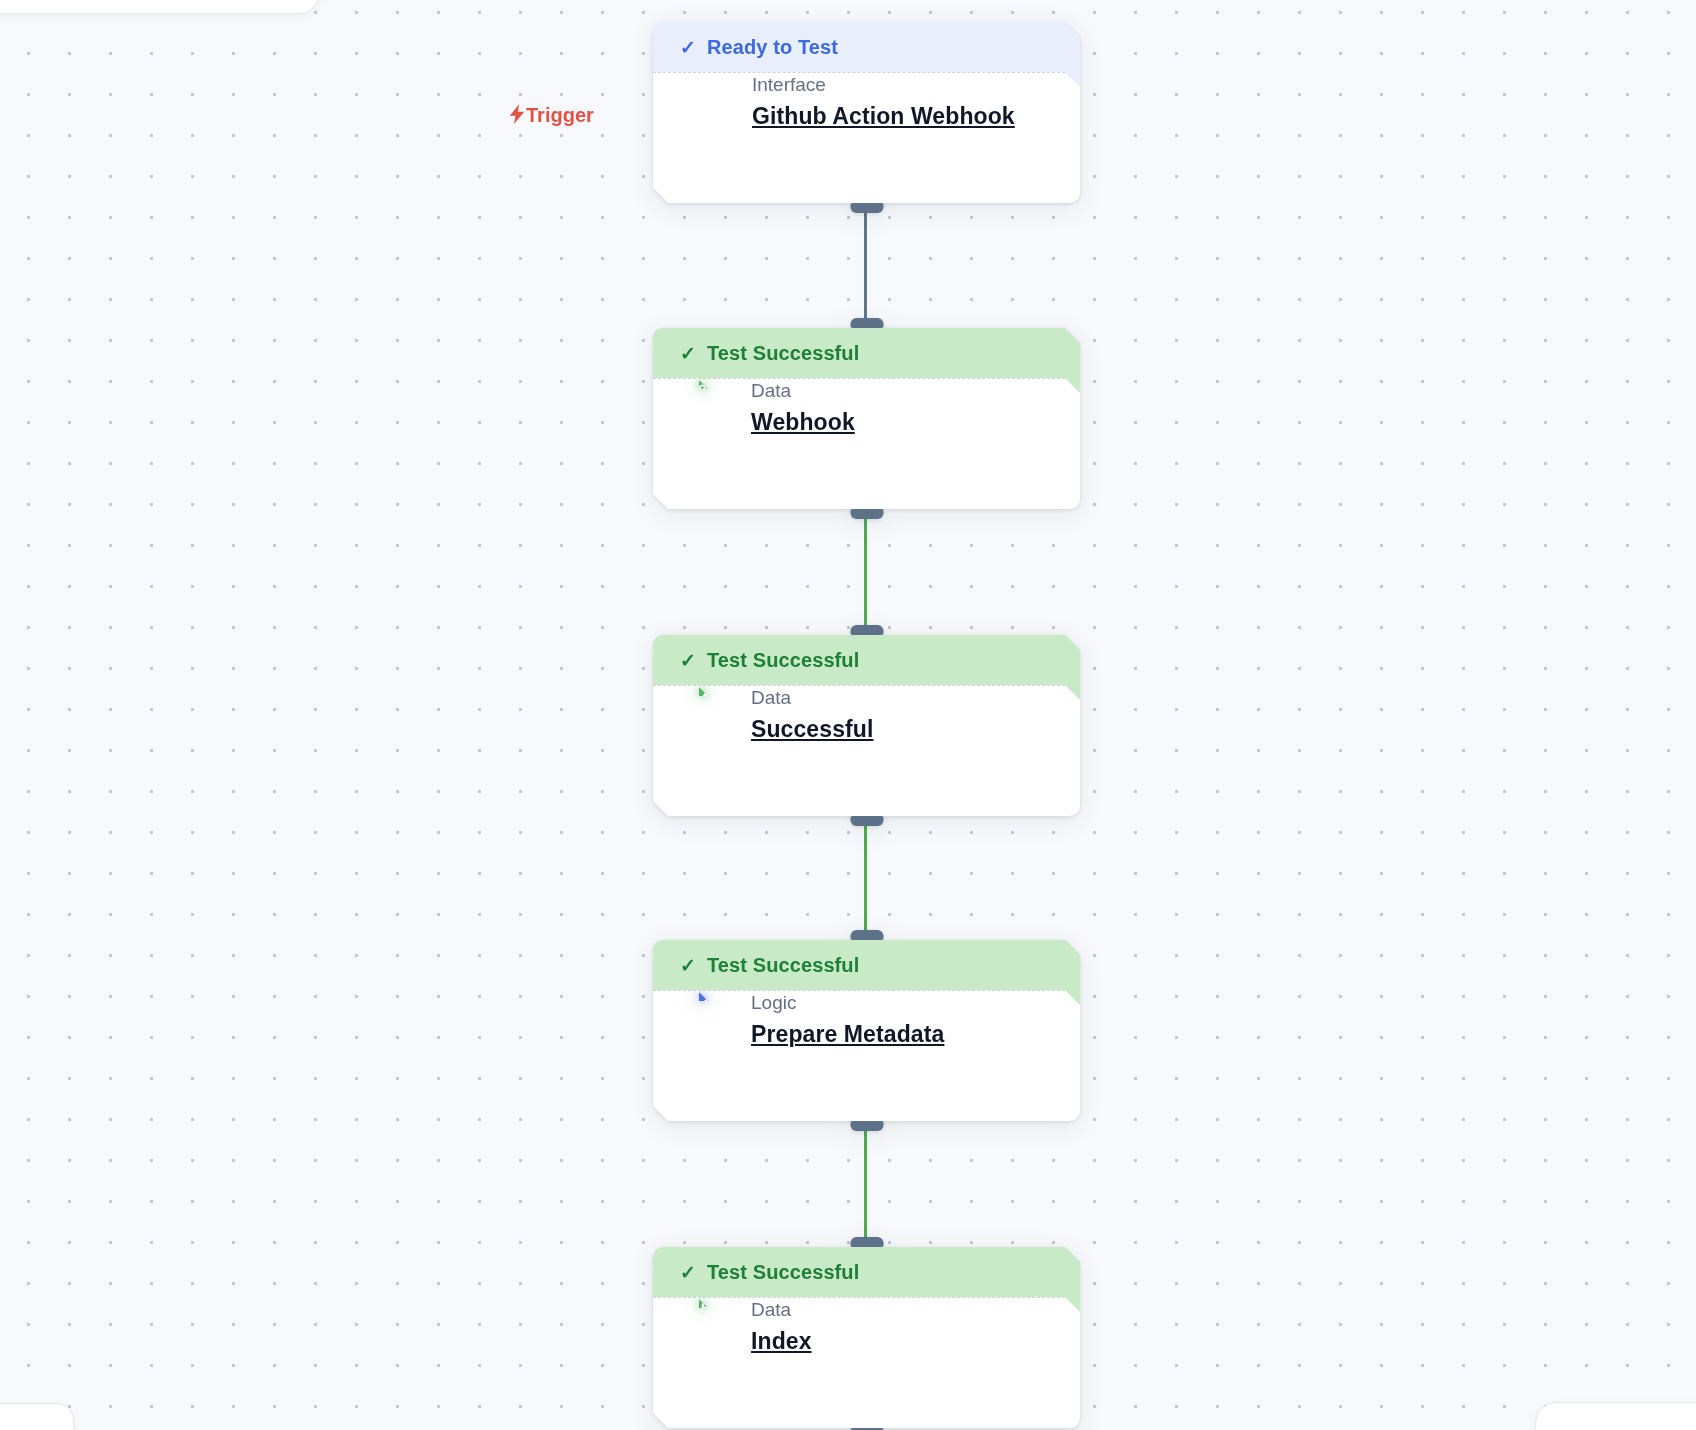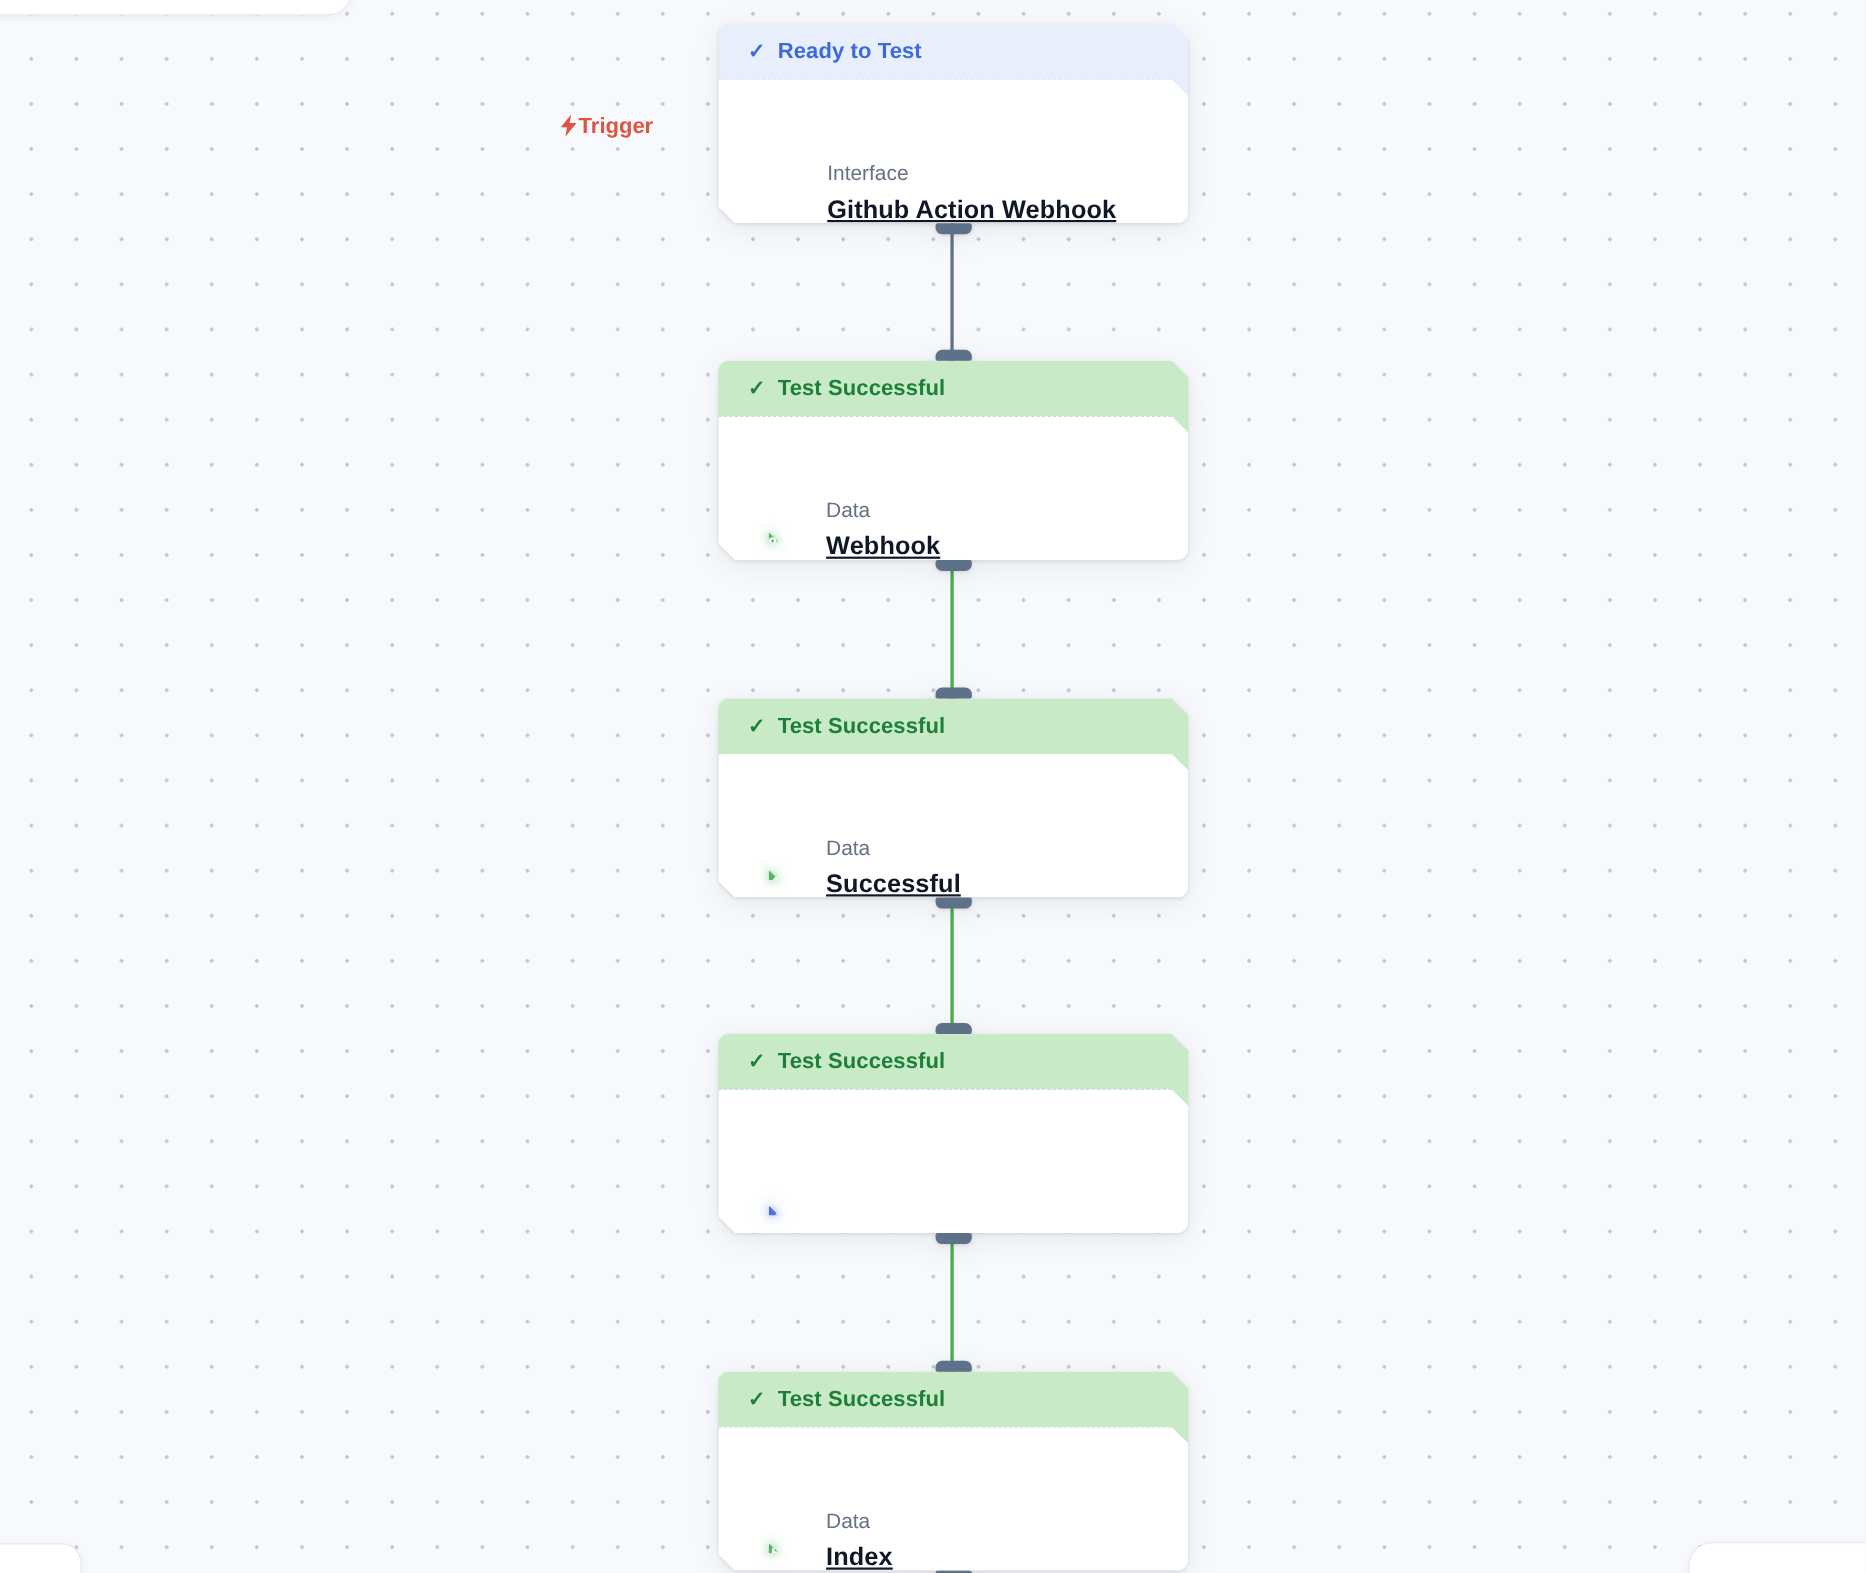--- a/index.html
+++ b/index.html
@@ -37,21 +37,21 @@
     font-size:20px;font-weight:700;letter-spacing:.1px;
   }
   .banner.ready{background:#e9eefc;color:#3b69e0;}
   .banner.success{background:#c8eac6;color:#1e8038;}
   .banner .check{font-size:19px;font-weight:700;line-height:1;}
   .card{
     position:relative;margin-top:-16px;height:131px;box-sizing:border-box;background:#ffffff;
     clip-path:polygon(0 0,calc(100% - 15px) 0,100% 15px,100% 100%,15px 100%,0 calc(100% - 15px));
     border-radius:0 0 10px 0;
     border-top:1px dashed rgba(120,130,150,.35);
-    display:flex;align-items:flex-end;gap:28px;padding:0 24px 0 44px;
+    display:flex;align-items:flex-start;gap:28px;padding:0 24px 0 44px;
   }
   .card-texts{display:flex;flex-direction:column;gap:7px;padding-top:2px;}
   .category{font-size:19px;color:#667085;line-height:1.1;}
   .title{font-size:23px;font-weight:700;color:#101828;line-height:1.15;letter-spacing:.1px;text-decoration:underline;}
 
   
   .icon-glow{line-height:0;}
   .glow-green{filter:drop-shadow(0 0 4px rgba(87,181,100,.8)) drop-shadow(0 0 11px rgba(87,181,100,.45));}
   .glow-blue{filter:drop-shadow(0 0 4px rgba(74,109,232,.7)) drop-shadow(0 0 11px rgba(74,109,232,.4));}
   .icon-shell{
@@ -194,20 +194,24 @@
             <svg width="26" height="26" viewBox="0 0 24 24">
               <g fill="none" stroke="#ffffff" stroke-width="2" stroke-linecap="round" stroke-linejoin="round">
                 <path d="M8.8 8.4 L5.2 12 L8.8 15.6"></path>
                 <path d="M15.2 8.4 L18.8 12 L15.2 15.6"></path>
                 <path d="M13.1 7.6 L10.9 16.4"></path>
               </g>
             </svg>
           </span>
         </span>
       </span>
+      <span class="card-texts">
+        <span class="category">Logic</span>
+        <span class="title">Prepare Metadata</span>
+      </span>
     </div>
     <div class="handle top"></div>
     <div class="handle bottom"></div>
   </div>
 
   <div class="node" style="top:1247px;">
     <div class="banner success">
       <span class="check">✓</span>
       <span>Test Successful</span>
     </div>

